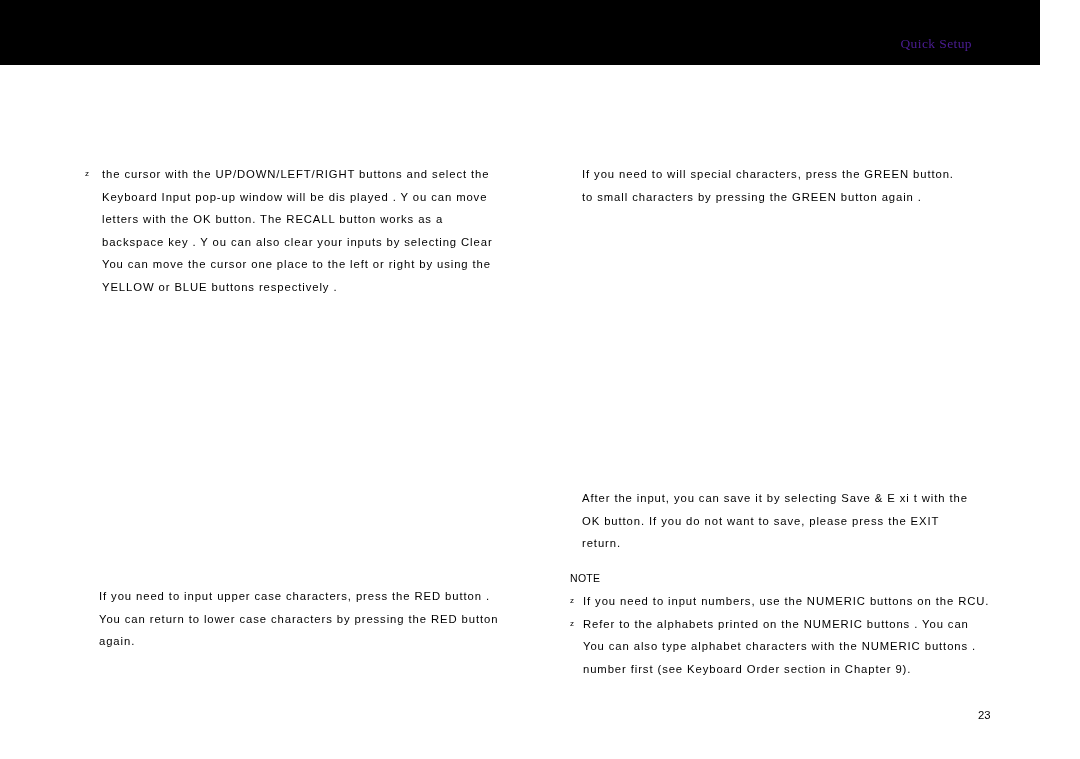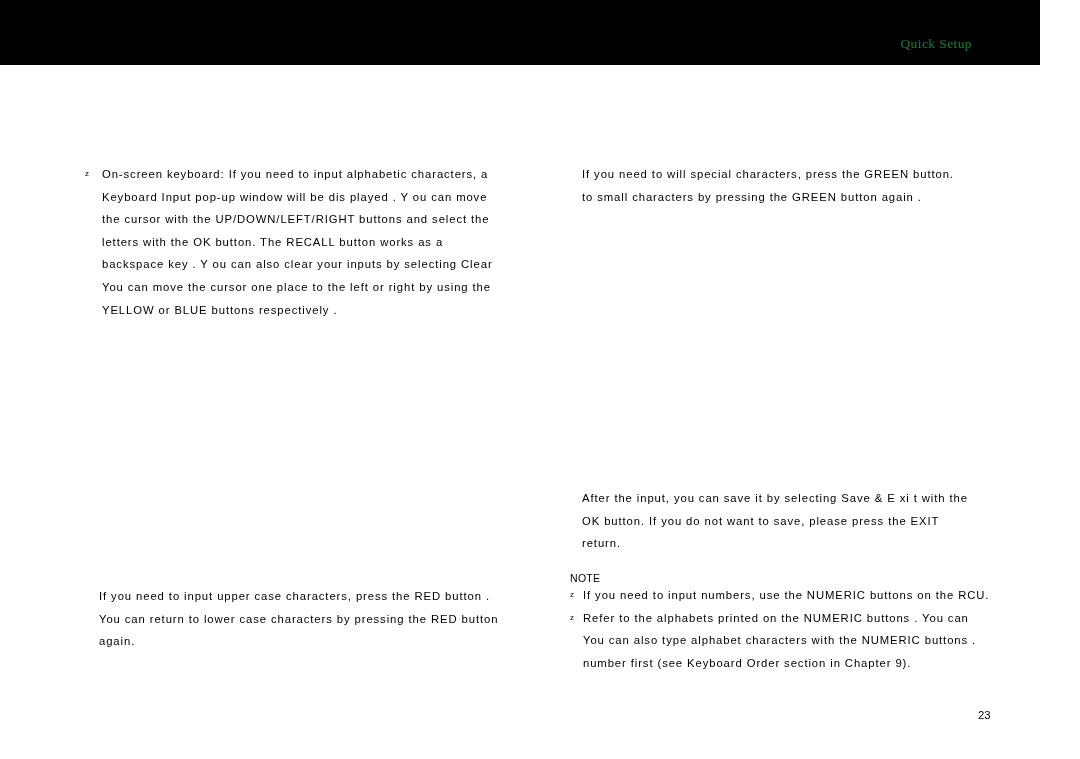--- a/index.html
+++ b/index.html
@@ -25,21 +25,21 @@
     left: 0;
     top: 0;
     width: 1040px;
     height: 65px;
     background: #000000;
   }
   .header-title {
     position: absolute;
     right: 108px;
     top: 36px;
-    color: #15803d;
+    color: #4c1d95;
     font-size: 13.5px;
     letter-spacing: 0.4px;
     font-family: "Liberation Serif", serif;
   }
   
   .col-left {
     position: absolute;
     left: 85px;
     top: 163px;
     width: 420px;
@@ -92,20 +92,21 @@
   .note-block {
     position: absolute;
     left: 570px;
     top: 572px;
     width: 430px;
   }
   .note-title {
     font-size: 10.5px;
     color: #000000;
     letter-spacing: 0.3px;
+    margin-bottom: 6px;
     padding-left: 0px;
   }
   .note-item {
     font-size: 11.3px;
     line-height: 22.6px;
     color: #000000;
     position: relative;
     padding-left: 13px;
     margin-left: 0px;
   }
@@ -124,23 +125,22 @@
 <body>
 
 <div class="page">
 
   <div class="header-band"></div>
   <div class="header-title">Quick Setup</div>
 
   <div class="col-left">
     <div class="para bullet-para">
       <span class="bullet-mark">z</span>
-      <span class="line sp">On-screen keyboard: If you need to input alphabetic characters, a</span>
+      <span class="line sp">the cursor with the            UP/DOWN/LEFT/RIGHT                buttons and select the</span>
       <span class="line sp">Keyboard Input  pop-up window will  be dis            played .  Y ou can move</span>
-      <span class="line sp">the cursor with the            UP/DOWN/LEFT/RIGHT                buttons and select the</span>
       <span class="line sp">letters  with  the          OK   button.             The  RECALL     button  works  as  a</span>
       <span class="line sp">backspace key .  Y ou can also clear your inputs by selecting  Clear</span>
       <span class="line sp">You can move the cursor one place to the left              or right by using the</span>
       <span class="line sp">YELLOW   or  BLUE  buttons respectively        .</span>
     </div>
   </div>
 
   <div class="lower-left">
     <div class="para">
       <span class="line sp">If  you need to input upper case characters, press the              RED  button .</span>

